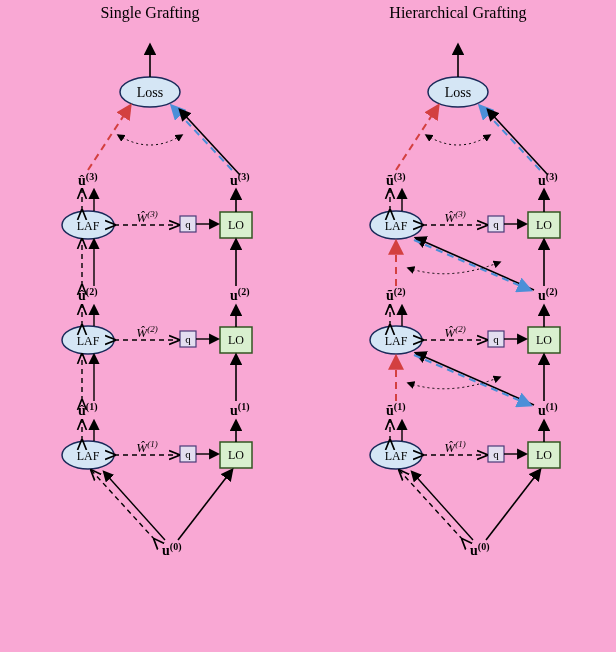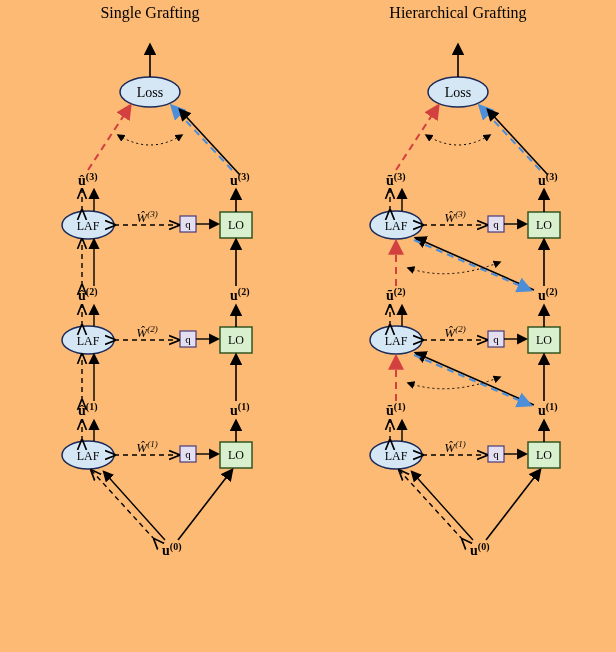--- a/index.html
+++ b/index.html
@@ -5,21 +5,21 @@
   html, body {
     margin: 0;
     padding: 0;
     background: #ffffff;
     font-family: "Times New Roman", serif;
   }
   .container {
     width: 616px;
     height: 652px;
     position: relative;
-    background: #fdba74;
+    background: #f9a8d4;
   }
   svg { display: block; }
   .serif { font-family: "Times New Roman", serif; }
   .title { font-size: 16px; }
 </style>
 </head>
 <body>
 
 <div class="container">
 <svg id="diagram" viewBox="0 0 616 652" width="616" height="652">

